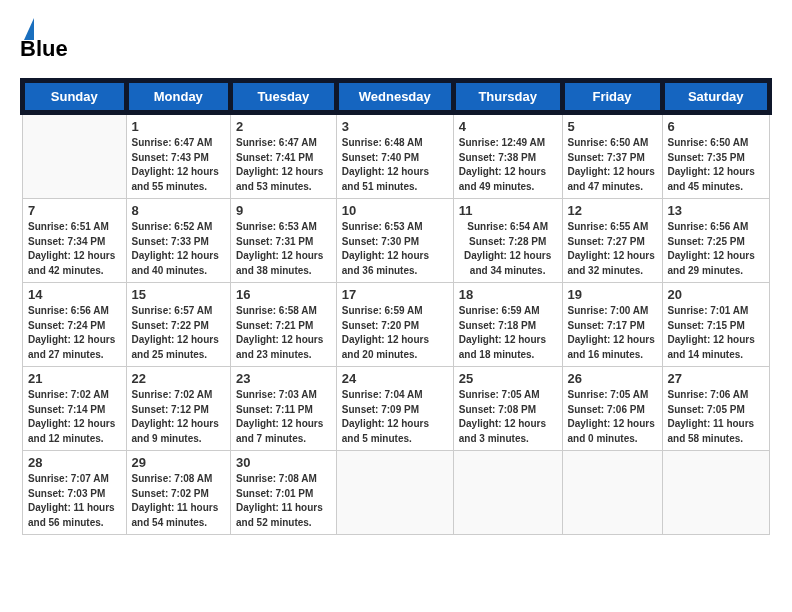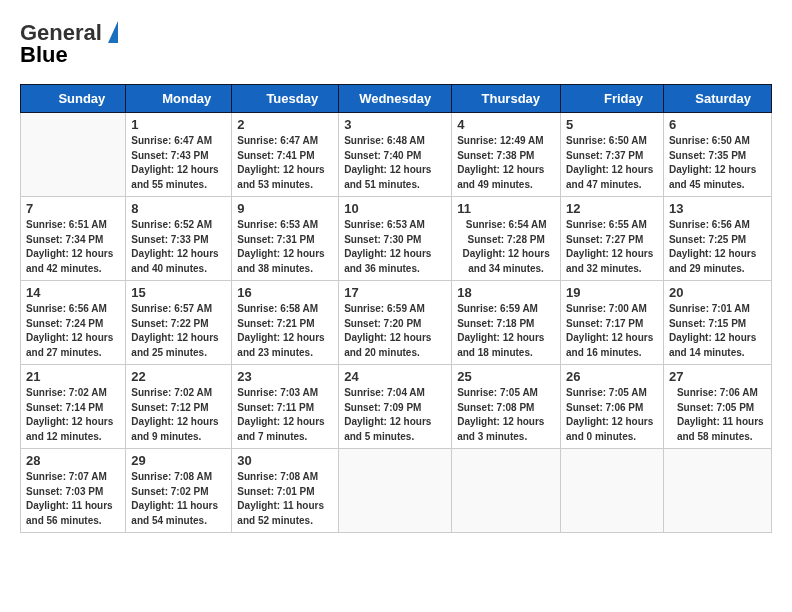--- a/index.html
+++ b/index.html
@@ -37,22 +37,22 @@
       width: 100%;
       border-collapse: collapse;
       border: 1px solid #bbb;
     }
     thead tr th {
       background: #1565C0;
       color: #fff;
       font-size: 13px;
       font-weight: bold;
       padding: 6px 20px;
-      text-align: right;
-      border: 1px solid #0f172a;
+      text-align: center;
+      border: 5px solid #0f172a;
     }
     tbody tr td {
       vertical-align: top;
       border: 1px solid #ccc;
       padding: 4px 5px;
       font-size: 10.5px;
       color: #333;
       min-height: 80px;
       width: 113px;
     }
@@ -80,21 +80,20 @@
       gap: 0px;
     }
   </style>
 </head>
 <body>
 
 <div class="header">
   <div class="logo-wrapper">
     <div class="logo">
       <div style="display:flex;align-items:center;gap:2px;">
-        <span style="font-size:22px;font-weight:bold;color:#333;">General</span>
         <span style="display:inline-block;width:0;height:0;border-left:10px solid transparent;border-right:0px solid transparent;border-bottom:22px solid #1a6fbe;margin-left:4px;margin-top:-2px;"></span>
       </div>
       <span style="font-size:22px;font-weight:bold;color:#000000;margin-top:-4px;">Blue</span>
     </div>
   </div>
   <div class="title-block">
     <div class="month-title"></div>
     <div class="location"></div>
   </div>
 </div>
@@ -297,21 +296,21 @@
         </td>
         <td>
           <span class="day-num">26</span>
           <div class="day-info" style="white-space: pre-line;">Sunrise: 7:05 AM
 Sunset: 7:06 PM
 Daylight: 12 hours
 and 0 minutes.</div>
         </td>
         <td>
           <span class="day-num">27</span>
-          <div class="day-info" style="white-space: pre-line; margin-left: 8px;">Sunrise: 7:06 AM
+          <div class="day-info" style="white-space: pre-line;">Sunrise: 7:06 AM
 Sunset: 7:05 PM
 Daylight: 11 hours
 and 58 minutes.</div>
         </td>
       </tr>
       <tr>
         <td>
           <span class="day-num">28</span>
           <div class="day-info" style="white-space: pre-line;">Sunrise: 7:07 AM
 Sunset: 7:03 PM

